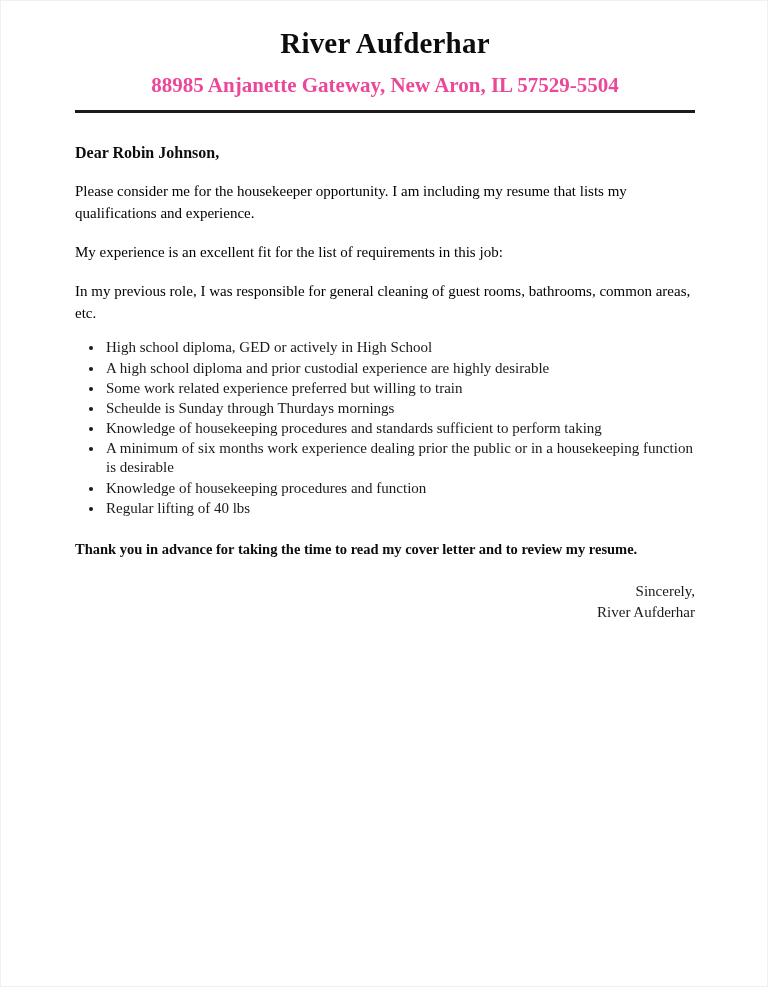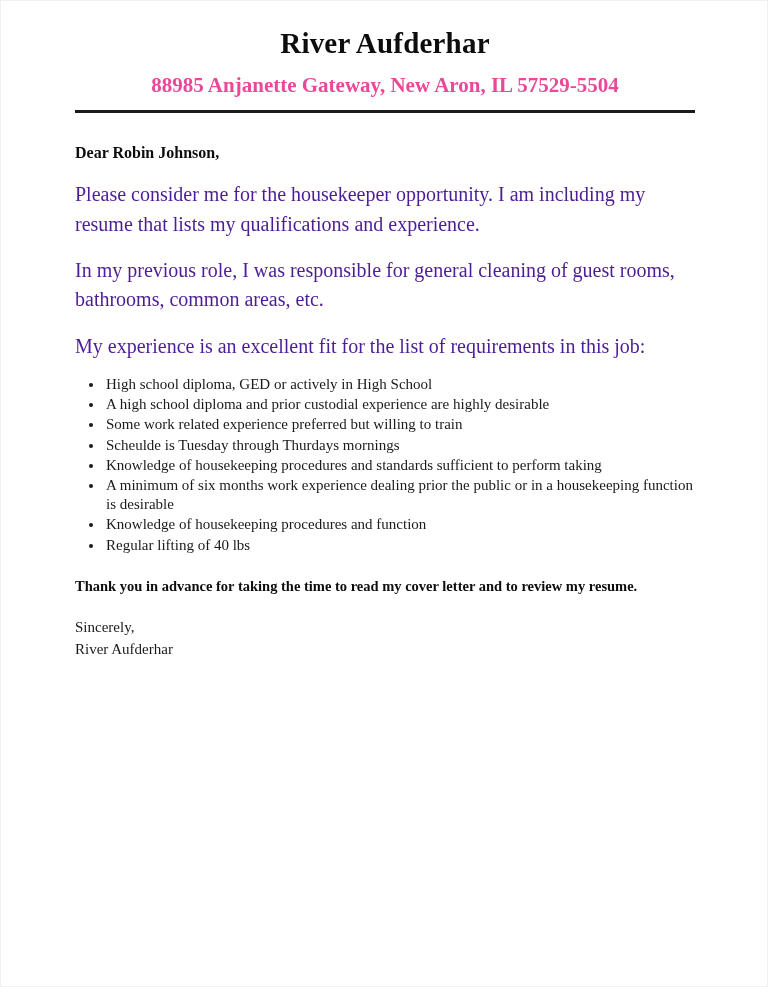--- a/index.html
+++ b/index.html
@@ -64,24 +64,24 @@
 
   .salutation {
     font-size: 16px;
     font-weight: bold;
     margin: 0;
     line-height: 1.35;
     color: #0d0d0d;
   }
 
   p.para {
-    font-size: 20px;
+    font-size: 15px;
     line-height: 1.47;
     margin: 17px 0 0 0;
-    color: #4c1d95;
+    color: #000000;
   }
 
   ul.requirements {
     margin: 14px 0 0 0;
     padding-left: 29px;
     list-style-type: disc;
   }
 
   ul.requirements li {
     font-size: 15px;
@@ -94,20 +94,21 @@
   .thanks {
     font-size: 14.5px;
     font-weight: bold;
     margin: 22px 0 4px 0;
     line-height: 1.35;
     color: #0d0d0d;
   }
 
   .signoff {
     margin: 21px 0 0 0;
+    text-align: right;
   }
 
   .signoff div {
     font-size: 15px;
     line-height: 1.45;
     color: #1a1a1a;
   }
 </style>
 </head>
 <body>
@@ -120,29 +121,29 @@
       <p class="sender-address">88985 Anjanette Gateway, New Aron, IL 57529-5504</p>
       <div class="rule"></div>
     </header>
 
     <section class="body-block">
 
       <p class="salutation">Dear Robin Johnson,</p>
 
       <p class="para">Please consider me for the housekeeper opportunity. I am including my resume that lists my qualifications and experience.</p>
 
+      <p class="para">My experience is an excellent fit for the list of requirements in this job:</p>
+
       <p class="para">In my previous role, I was responsible for general cleaning of guest rooms, bathrooms, common areas, etc.</p>
-
-      <p class="para">My experience is an excellent fit for the list of requirements in this job:</p>
 
       <ul class="requirements">
         <li>High school diploma, GED or actively in High School</li>
         <li>A high school diploma and prior custodial experience are highly desirable</li>
         <li>Some work related experience preferred but willing to train</li>
-        <li>Scheulde is Tuesday through Thurdays mornings</li>
+        <li>Scheulde is Sunday through Thurdays mornings</li>
         <li>Knowledge of housekeeping procedures and standards sufficient to perform taking</li>
         <li>A minimum of six months work experience dealing prior the public or in a housekeeping function is desirable</li>
         <li>Knowledge of housekeeping procedures and function</li>
         <li>Regular lifting of 40 lbs</li>
       </ul>
 
       <p class="thanks">Thank you in advance for taking the time to read my cover letter and to review my resume.</p>
 
       <div class="signoff">
         <div>Sincerely,</div>

